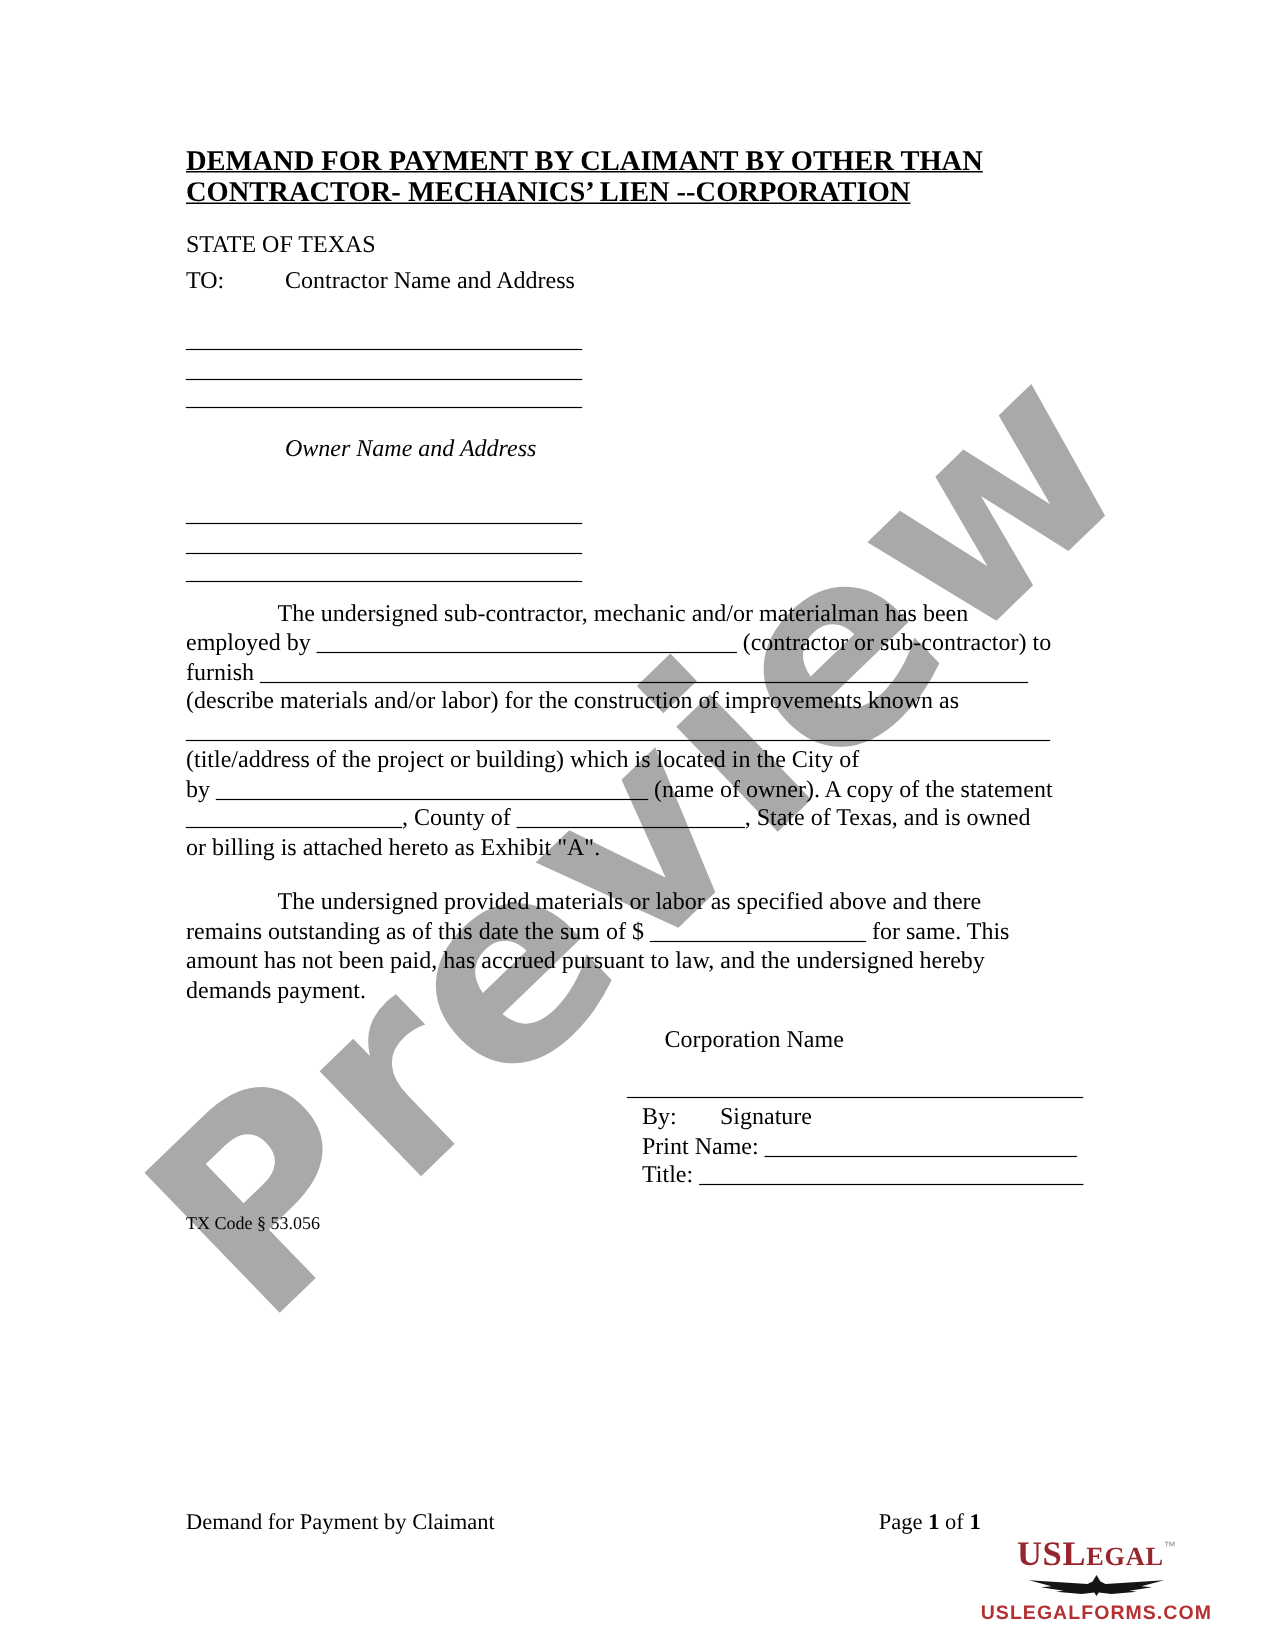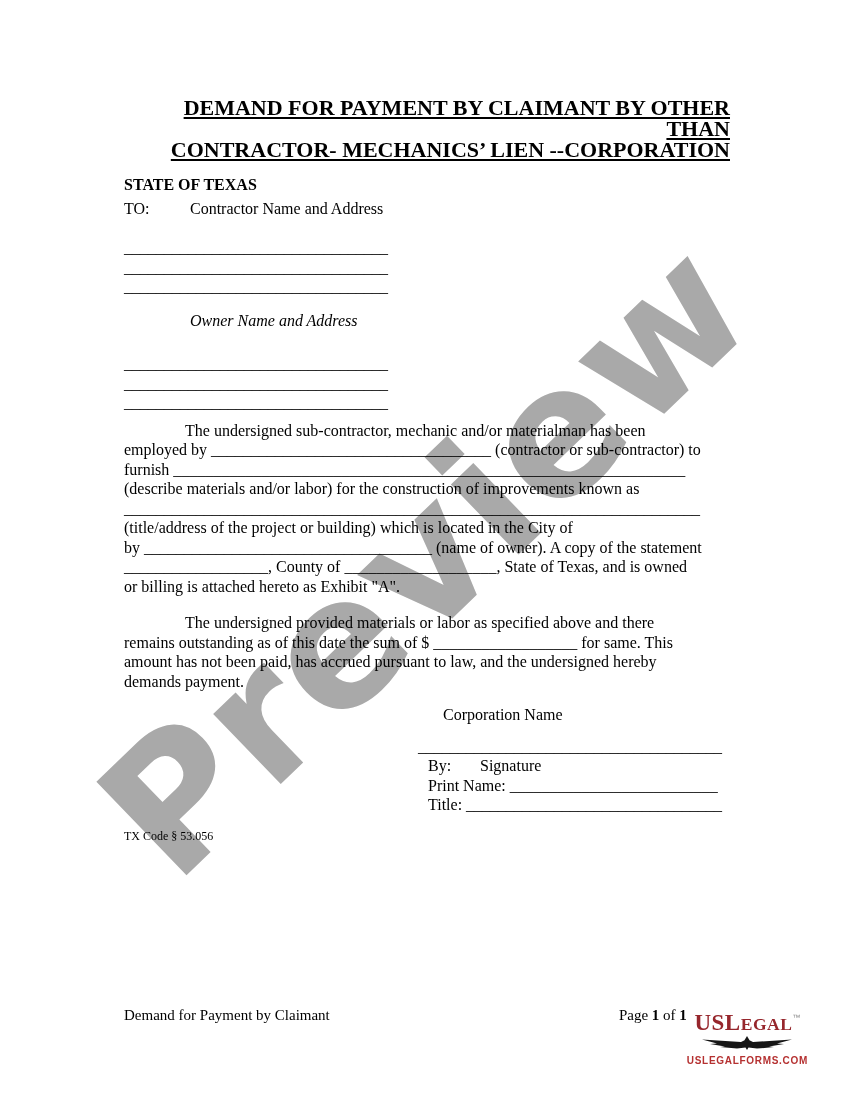--- a/index.html
+++ b/index.html
@@ -28,23 +28,23 @@
     letter-spacing: 2px;
     transform: rotate(-44deg);
     user-select: none;
   }
   .content {
     position: relative;
     z-index: 1;
     padding: 0 120px 0 124px;
     line-height: 19.5px;
   }
-  .title { margin-top: 97px; text-align: right; font-weight: bold; font-size: 22px; line-height: 21px; }
+  .title { margin-top: 97px; text-align: left; font-weight: bold; font-size: 19px; line-height: 21px; }
   .title span { text-decoration: underline; }
-  .header-block { margin-top: 15px; font-weight: bold; }
+  .header-block { margin-top: 15px; }
   .to-row { margin-top: 4px; white-space: nowrap; }
   .to-label { display: inline-block; width: 66px; }
   .addr-lines { margin-top: 20px; }
   .addr-lines div { white-space: nowrap; }
   .owner-heading { margin-top: 14px; padding-left: 66px; font-style: italic; }
   .owner-lines { margin-top: 24px; }
   .para { }
   .para div { white-space: nowrap; }
   .para .indent { text-indent: 61px; }
   .para1 { margin-top: 8px; }
@@ -63,31 +63,31 @@
     top: 1006px;
     display: flex;
     justify-content: space-between;
     align-items: flex-start;
     font-size: 15px;
     line-height: 19px;
     gap: 44px;
   }
   .page-col { display: flex; flex-direction: row; align-items: flex-start; }
   .page-indicator b { font-weight: bold; }
-  .logo { margin-top: 1px; display: flex; flex-direction: column; align-items: center; }
+  .logo { margin-top: 14px; display: flex; flex-direction: column; align-items: center; }
   .wordmark { line-height: 22px; white-space: nowrap; }
   .wordmark .big { font-weight: bold; font-size: 23px; letter-spacing: 0.5px; }
   .wordmark .small { font-weight: bold; font-size: 17.5px; letter-spacing: 0.5px; }
   .wordmark .tm { font-size: 8px; color: #8a8a8a; vertical-align: 10px; font-family: "Liberation Sans", sans-serif; }
   .eagle { display: block; margin-top: 0px; }
   .site {
     margin-top: 1px;
     font-family: "Liberation Sans", sans-serif;
     font-weight: bold;
-    font-size: 10px;
+    font-size: 13px;
     letter-spacing: 0.7px;
     white-space: nowrap;
   }
 </style>
 </head>
 <body>
 
 <div class="page">
 
   <div class="watermark">Preview</div>

